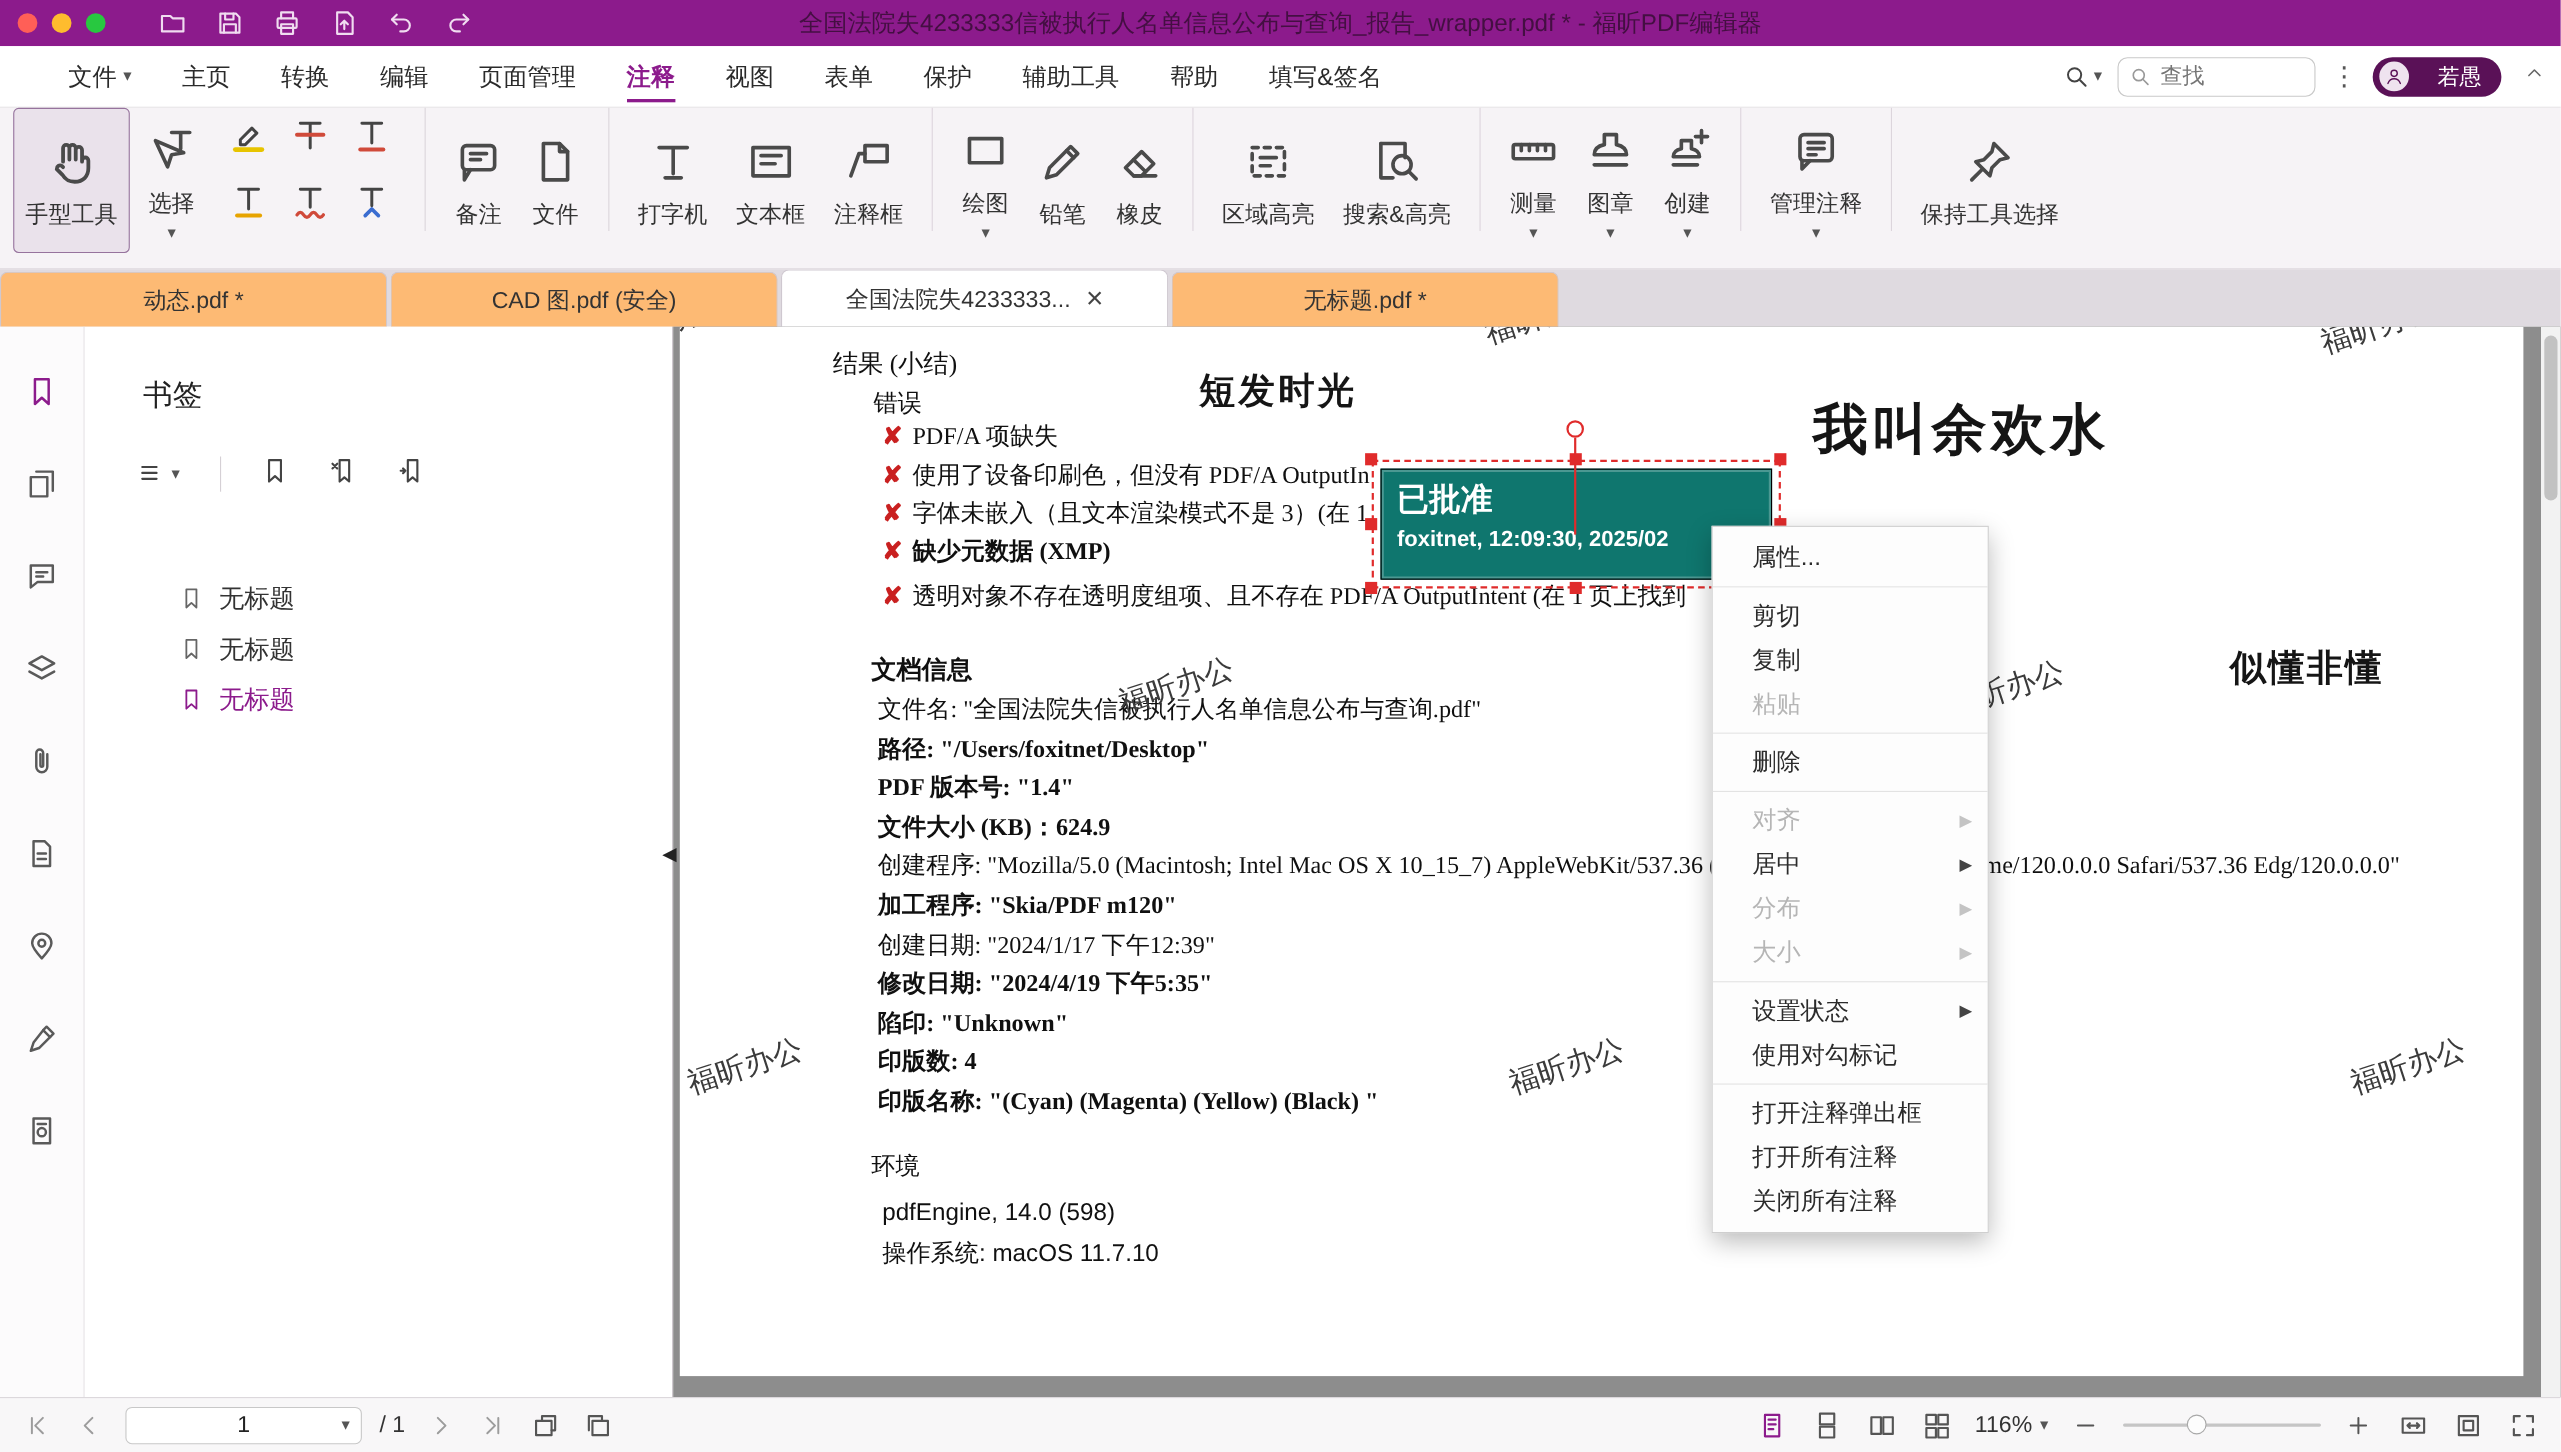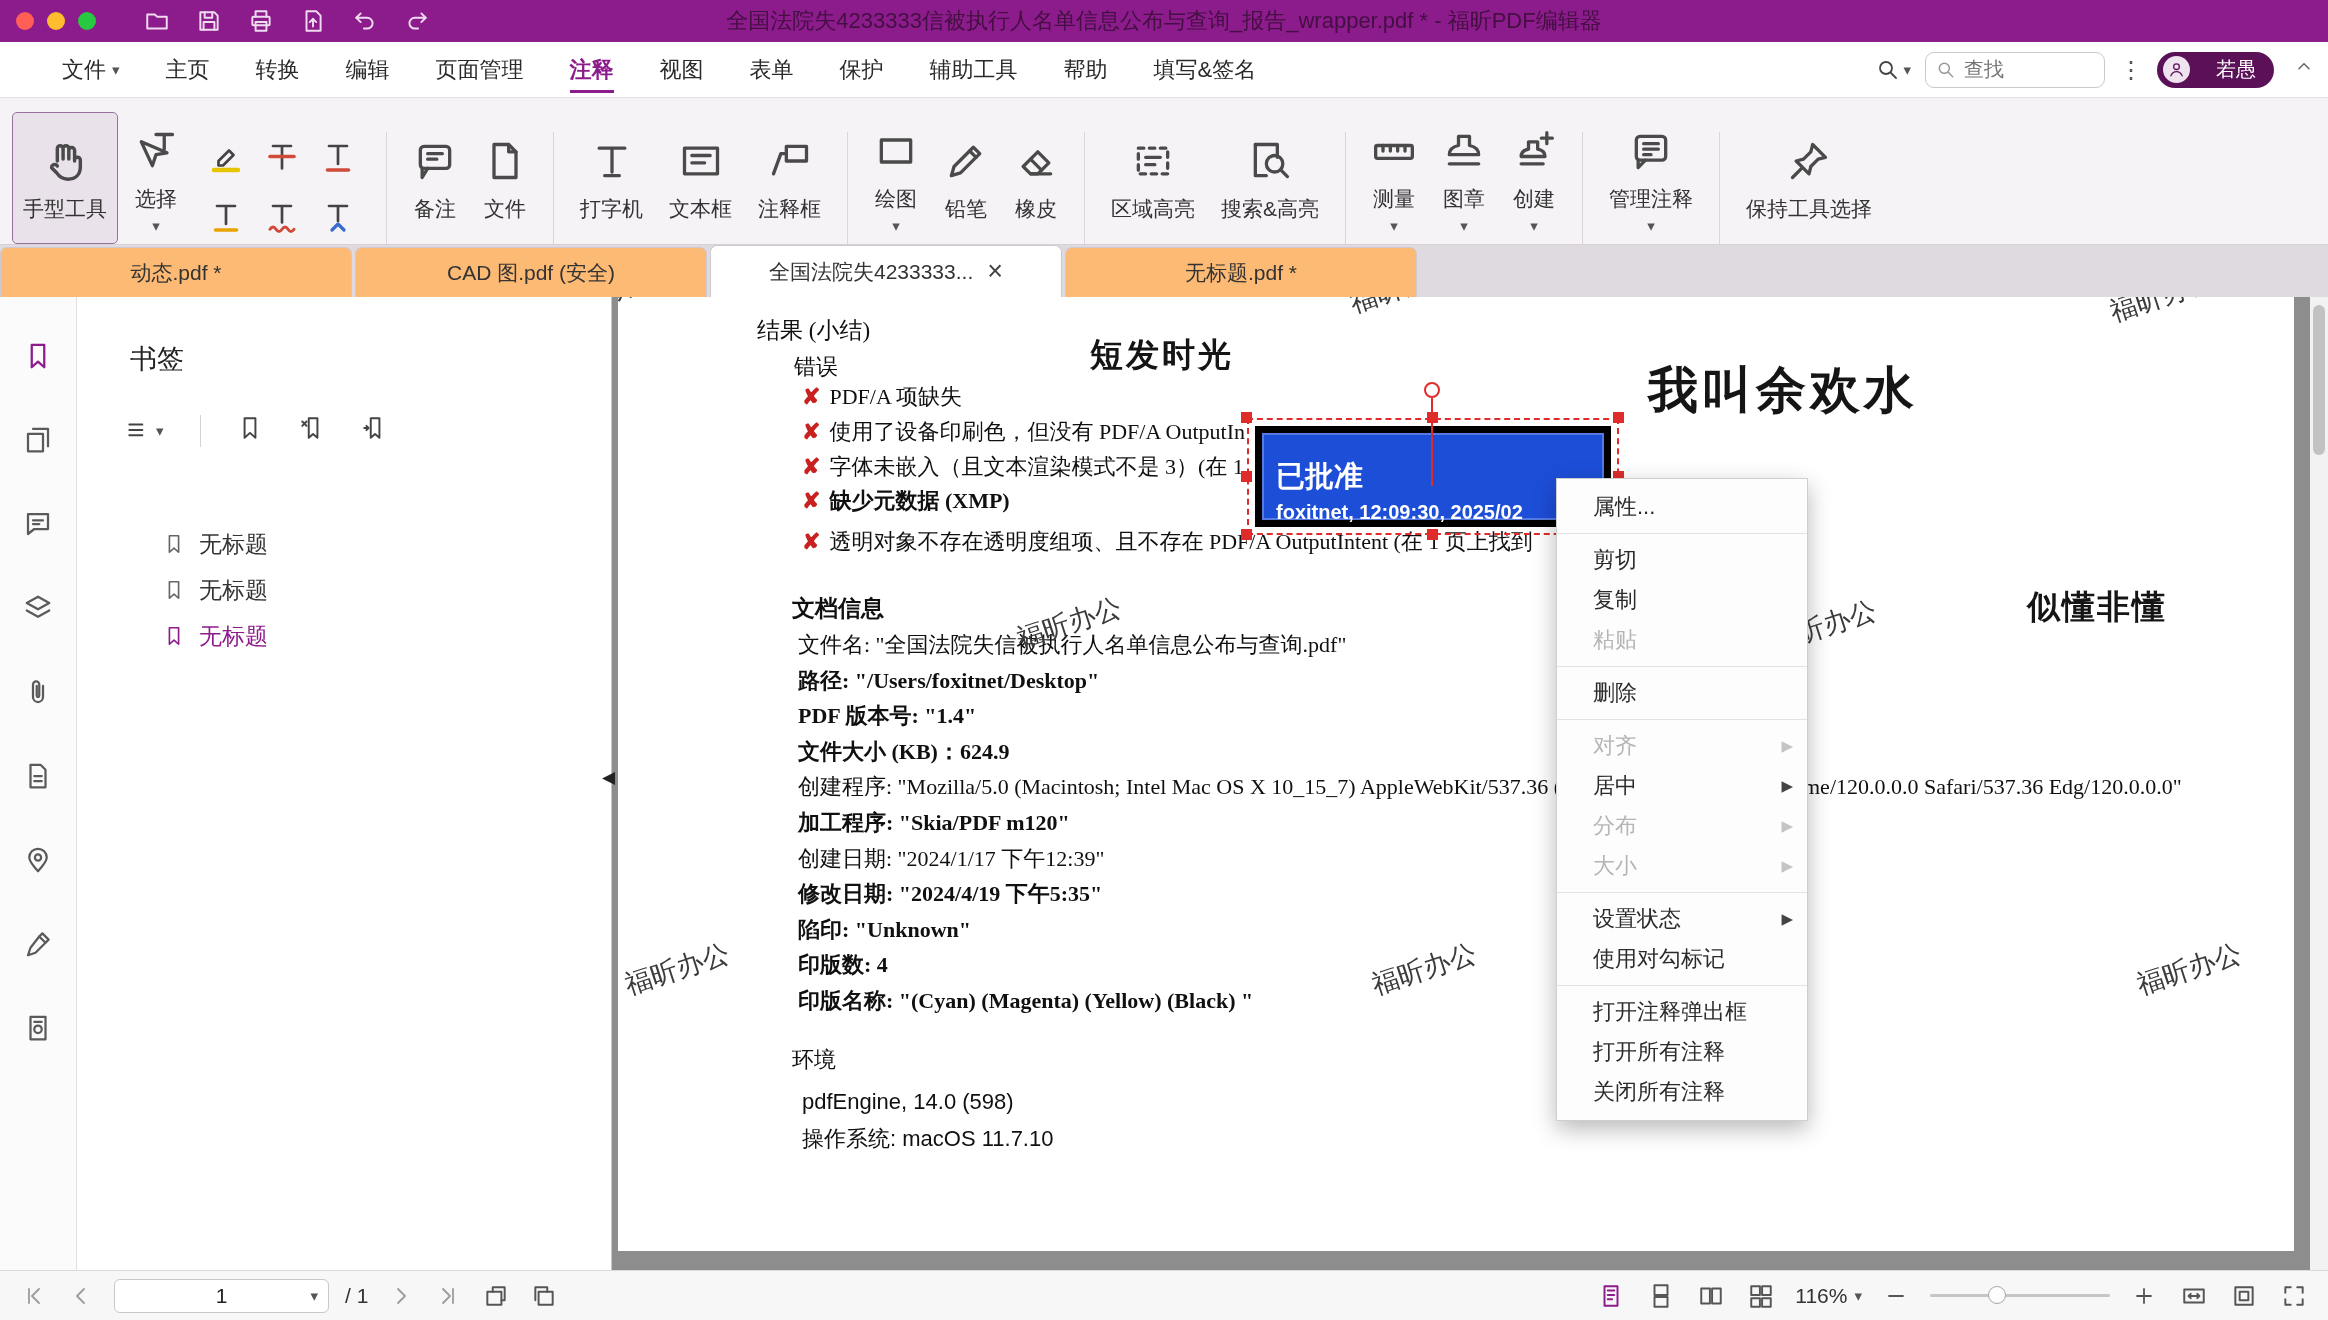--- a/index.html
+++ b/index.html
@@ -26,21 +26,21 @@
 .mb-right{margin-left:auto;display:flex;align-items:center;gap:14px;padding-right:14px}
 .search-dd{display:flex;align-items:center;gap:3px;color:#444}
 .search-box{width:180px;height:36px;border:1px solid #C9C9C9;border-radius:9px;display:flex;align-items:center;padding:0 10px;gap:8px;color:#999;background:#fff}
 .search-box input{border:none;outline:none;width:115px;font-size:20px;font-family:inherit;color:#333;background:transparent}
 .dots{font-size:24px;color:#555}
 .user-pill{height:36px;background:#5A1157;border-radius:18px;color:#fff;display:flex;align-items:center;gap:26px;padding:0 18px 0 6px;font-size:20px}
 .user-avatar{width:27px;height:27px;border-radius:50%;background:#EFE3EF;color:#5A1157;display:flex;align-items:center;justify-content:center}
 .collapse-up{color:#666;margin-left:6px}
 
 
-.ribbon{position:absolute;top:98px;left:0;right:0;height:147px;background:#F6F3F6;border-bottom:1px solid #D8D2D8;display:flex;align-items:flex-end;padding:0 12px;gap:6px}
+.ribbon{position:absolute;top:98px;left:0;right:0;height:147px;background:#F6F3F6;border-bottom:1px solid #D8D2D8;display:flex;align-items:flex-start;padding:0 12px;gap:6px}
 .rb{display:flex;flex-direction:column;align-items:center;justify-content:center;gap:7px;height:132px;padding:6px 10px;border-radius:5px;color:#333;font-size:21px;white-space:nowrap}
 .rb .ric{height:54px;display:flex;align-items:center;justify-content:center;color:#4A4A4A}
 .rb.selected{background:#EAE2EB;border:1px solid #96739D}
 .vsep{width:1px;height:112px;background:#DCD5DC;margin:0 10px;flex:none}
 .mgrid{display:grid;grid-template-columns:repeat(3,48px);grid-template-rows:52px 52px;gap:8px;margin:0 8px}
 .mg{display:flex;align-items:center;justify-content:center;color:#444;border-radius:4px}
 
 
 .tabbar{position:absolute;top:245px;left:0;right:0;height:52px;background:#DFDAE0;display:flex;align-items:flex-end}
 .tab{width:352px;height:50px;background:#fdba74;border:1px solid #CFC8D0;border-bottom:none;display:flex;align-items:center;justify-content:center;gap:14px;font-size:21px;color:#333;border-radius:7px 7px 0 0;margin-right:3px;white-space:nowrap}
@@ -72,21 +72,21 @@
 .pg{position:absolute;white-space:nowrap}
 .sans{font-family:"Liberation Sans","DejaVu Sans",sans-serif}
 .b{font-weight:bold}
 .err{position:absolute;display:flex;align-items:center;gap:9px;font-size:22px}
 .xmark{color:#C92020;font-weight:bold;font-size:22px}
 .infoblock{position:absolute;left:180px;top:330px;font-size:22px;line-height:35.6px}
 .deco{font-family:"Liberation Sans","DejaVu Sans",sans-serif;font-weight:bold;color:#151515}
 .wm{position:absolute;font-family:"Liberation Sans","DejaVu Sans",sans-serif;font-size:27px;font-weight:500;color:#3B3B3B;transform:rotate(-18deg);white-space:nowrap}
 
 
-.stamp{position:absolute;left:637px;top:129px;width:356px;height:101px;background:#1d4ed8;border:7px solid #000000;color:#fff;padding:24px 14px;font-family:"Liberation Sans","DejaVu Sans",sans-serif;box-shadow:inset 0 0 0 2px rgba(255,255,255,.25)}
+.stamp{position:absolute;left:637px;top:129px;width:356px;height:101px;background:#0f766e;border:1px solid #000000;color:#fff;padding:8px 14px;font-family:"Liberation Sans","DejaVu Sans",sans-serif;box-shadow:inset 0 0 0 2px rgba(255,255,255,.25)}
 .stamp .l1{font-size:29px;font-weight:bold}
 .stamp .l2{font-size:20px;font-weight:bold;margin-top:4px;white-space:nowrap}
 .selrect{position:absolute;left:629px;top:121px;width:372px;height:117px;border:2px dashed #E02B2B}
 .handle{position:absolute;width:11px;height:11px;background:#E02B2B}
 .rot-line{position:absolute;left:813px;top:101px;width:2px;height:88px;background:#E02B2B}
 .rot-circle{position:absolute;left:806px;top:85px;width:16px;height:16px;border:2px solid #E02B2B;border-radius:50%}
 
 
 .cmenu{position:absolute;left:1556px;top:478px;width:252px;background:#FDFDFD;border:1px solid #CFCFCF;box-shadow:0 8px 22px rgba(0,0,0,.28);padding:8px 0;z-index:50}
 .cmi{height:40px;display:flex;align-items:center;padding:0 14px 0 36px;font-size:22px;color:#2B2B2B}

